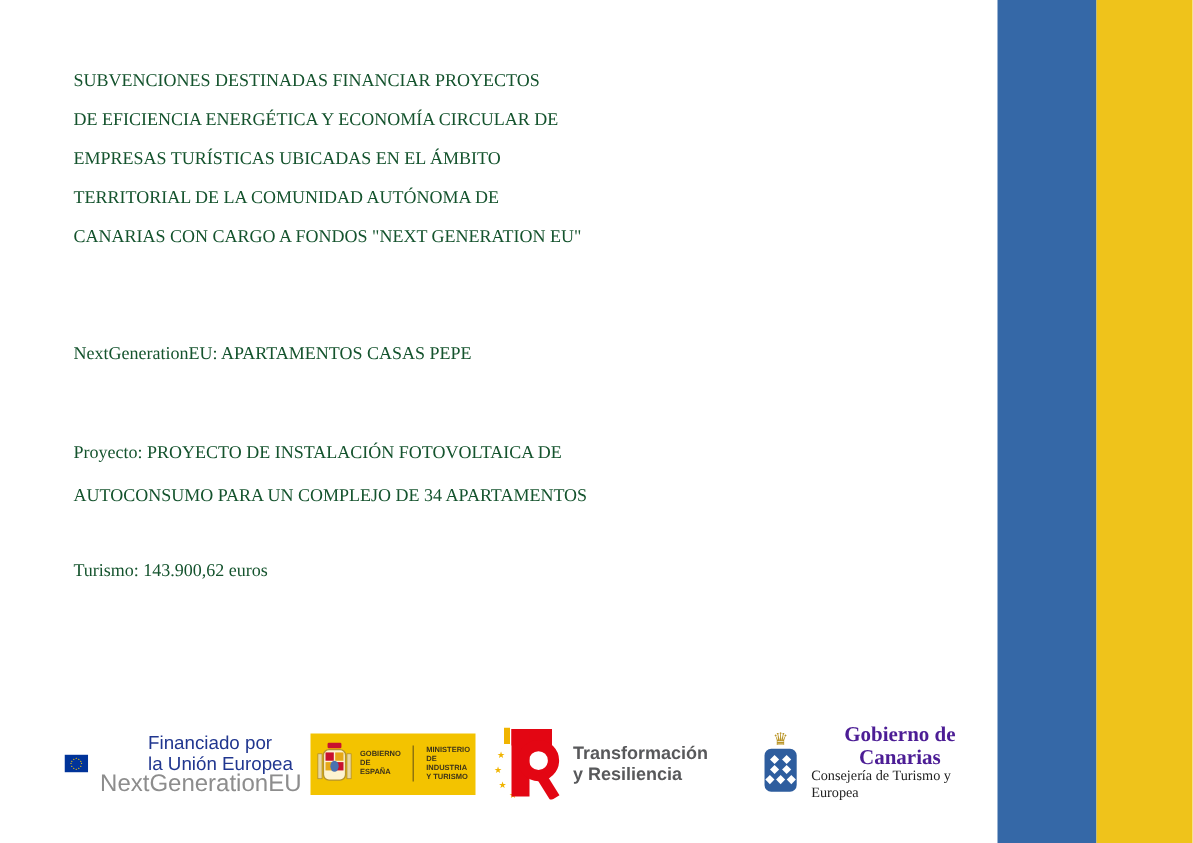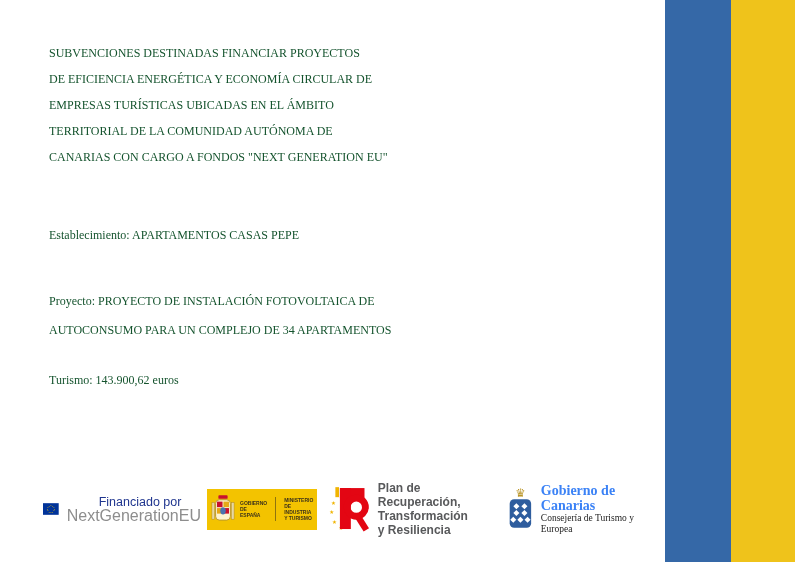--- a/index.html
+++ b/index.html
@@ -54,34 +54,34 @@
   }
   .spain-divider{width:1px;height:24px;background:rgba(61,51,25,.55);margin-left:8px;margin-right:3px;}
 
   
   .logo-plan{width:166px;margin-right:12px;}
   .plan-text{margin-left:7px;font-size:12px;line-height:14px;font-weight:bold;color:#58595b;}
 
   
   .logo-canarias{width:152px;}
   .canarias-text{margin-left:7px;font-family:"Liberation Serif",serif;}
-  .canarias-name{font-size:14px;line-height:15px;font-weight:bold;color:#3b82f6;}
+  .canarias-name{font-size:14px;line-height:15px;font-weight:bold;color:#4c1d95;text-align:center;}
   .canarias-dept{font-size:9.5px;line-height:11px;color:#222222;}
 </style>
 </head>
 <body>
 
 <div class="page">
 
   <h1 class="doc-text title">SUBVENCIONES DESTINADAS FINANCIAR PROYECTOS
 DE EFICIENCIA ENERGÉTICA Y ECONOMÍA CIRCULAR DE
 EMPRESAS TURÍSTICAS UBICADAS EN EL ÁMBITO
 TERRITORIAL DE LA COMUNIDAD AUTÓNOMA DE
 CANARIAS CON CARGO A FONDOS "NEXT GENERATION EU"</h1>
-  <p class="doc-text establishment">Establecimiento: APARTAMENTOS CASAS PEPE</p>
+  <p class="doc-text establishment">NextGenerationEU: APARTAMENTOS CASAS PEPE</p>
   <p class="doc-text project">Proyecto: PROYECTO DE INSTALACIÓN FOTOVOLTAICA DE
 AUTOCONSUMO PARA UN COMPLEJO DE 34 APARTAMENTOS</p>
   <p class="doc-text amount">Turismo: 143.900,62 euros</p>
 
   <footer class="logos">
 
     <div class="logo logo-eu">
       <svg width="54" height="40" viewBox="0 0 54 40">
         <rect x="0" y="0" width="54" height="40" fill="#003399"></rect>
         <g fill="#ffcc00" font-family="DejaVu Sans, sans-serif" font-size="5.2" text-anchor="middle">
@@ -94,20 +94,21 @@
           <text x="27" y="34">★</text>
           <text x="21" y="32.4">★</text>
           <text x="16.6" y="28">★</text>
           <text x="15" y="22">★</text>
           <text x="16.6" y="16">★</text>
           <text x="21" y="11.6">★</text>
         </g>
       </svg>
       <div class="eu-text">
         <div class="eu-bold">Financiado por</div>
+        <div class="eu-bold">la Unión Europea</div>
         <div class="eu-gray">NextGenerationEU</div>
       </div>
     </div>
 
     <div class="logo logo-spain">
       <svg class="spain-arms" width="26" height="34" viewBox="0 0 26 34">
         <rect x="8" y="2" width="10" height="4" rx="1" fill="#c8102e"></rect>
         <rect x="1" y="10" width="3" height="18" fill="#e8d8a0" stroke="#a8842a" stroke-width="0.5"></rect>
         <rect x="22" y="10" width="3" height="18" fill="#e8d8a0" stroke="#a8842a" stroke-width="0.5"></rect>
         <rect x="5" y="7" width="16" height="22" rx="4" fill="#fdf3d0" stroke="#b5942c" stroke-width="1"></rect>
@@ -133,21 +134,20 @@
           <text x="3" y="30">★</text>
           <text x="6" y="40">★</text>
           <text x="13" y="47">★</text>
         </g>
         <rect x="12" y="1" width="27" height="11" fill="#e30613"></rect>
         <rect x="12" y="1" width="12" height="45" fill="#e30613"></rect>
         <circle cx="30" cy="22" r="10" fill="none" stroke="#e30613" stroke-width="7.5"></circle>
         <line x1="31" y1="31" x2="41" y2="47" stroke="#e30613" stroke-width="7"></line>
       </svg>
       <div class="plan-text">
-        <div>Plan de Recuperación,</div>
         <div>Transformación</div>
         <div>y Resiliencia</div>
       </div>
     </div>
 
     <div class="logo logo-canarias">
       <svg width="30" height="50" viewBox="0 0 30 50">
         <text x="15" y="11" font-family="DejaVu Sans, sans-serif" font-size="13" text-anchor="middle" fill="#ba9527">♛</text>
         <rect x="3" y="14" width="24" height="32" rx="5" fill="#2e5d9e"></rect>
         <g fill="#ffffff">

